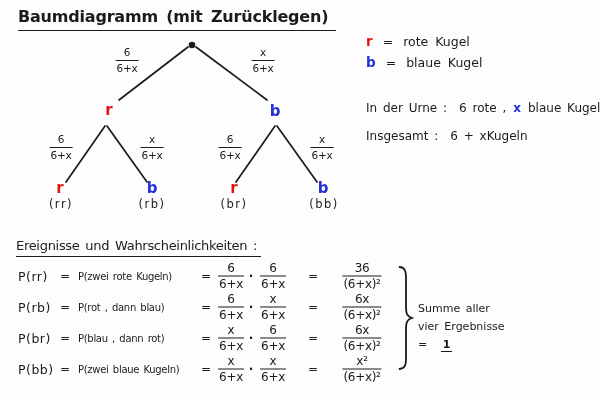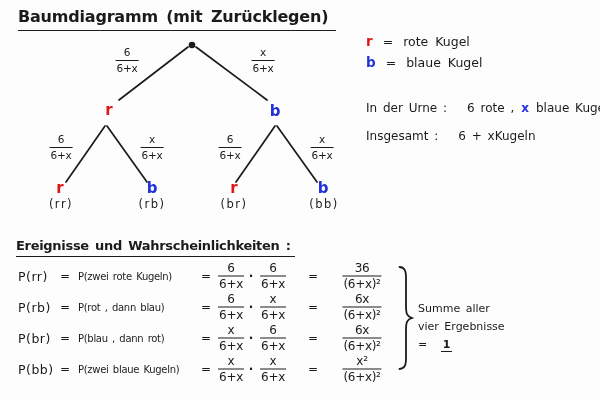--- a/index.html
+++ b/index.html
@@ -7,38 +7,38 @@
     position:relative;width:600px;height:400px;background:#fdfdfd;
     font-family:"DejaVu Sans",sans-serif;color:#1b1b1b;overflow:hidden;
   }
   .abs{position:absolute;white-space:nowrap;}
   .cx{transform:translateX(-50%);}
   .title{
     left:18px;top:7px;font-size:16px;font-weight:bold;letter-spacing:-0.2px;
     word-spacing:3px;border-bottom:1.7px solid #1b1b1b;padding:0 8px 4px 0;
   }
   .heading{
-    left:16px;top:238px;font-size:13px;font-weight:bold;letter-spacing:-0.3px;
+    left:16px;top:238px;font-size:13px;font-weight:normal;letter-spacing:-0.3px;
     word-spacing:2px;border-bottom:1.6px solid #1b1b1b;padding:0 4px 3px 0;
   }
   .red{color:#e21414;}
   .blue{color:#2331d8;}
   .node{font-size:15px;font-weight:bold;}
   .outcome{font-size:11.5px;letter-spacing:1.5px;}
   .frac{
     display:inline-flex;flex-direction:column;align-items:center;
     font-size:10.5px;line-height:13px;letter-spacing:-0.3px;
   }
   .frac .num{width:100%;text-align:center;border-bottom:1.3px solid #1b1b1b;
     padding:0 3px 1px;box-sizing:border-box;}
   .frac .den{padding:1px 1px 0;}
   .legend-line{display:flex;align-items:baseline;gap:10px;font-size:12.5px;word-spacing:3px;}
   .legend-line .sym{font-weight:bold;font-size:13.5px;}
   .urn-line{display:flex;align-items:baseline;font-size:12px;word-spacing:2px;}
-  .urn-line .lbl{margin-right:20px;}
+  .urn-line .lbl{margin-right:12px;}
   .urn-line .gap{margin-right:7px;}
   .row{position:absolute;left:0;width:600px;height:32px;}
   .cell{position:absolute;top:50%;transform:translateY(-50%);font-size:12px;white-space:nowrap;}
   .cell.mid{transform:translate(-50%,-50%);}
   .c-p{left:18px;font-size:12.5px;letter-spacing:0.5px;}
   .c-eq1{left:60px;}
   .c-desc{left:78px;font-size:10px;letter-spacing:-0.3px;word-spacing:1.5px;}
   .c-eq2{left:201px;}
   .c-f1{left:231px;}
   .c-dot{left:251px;font-weight:bold;}

